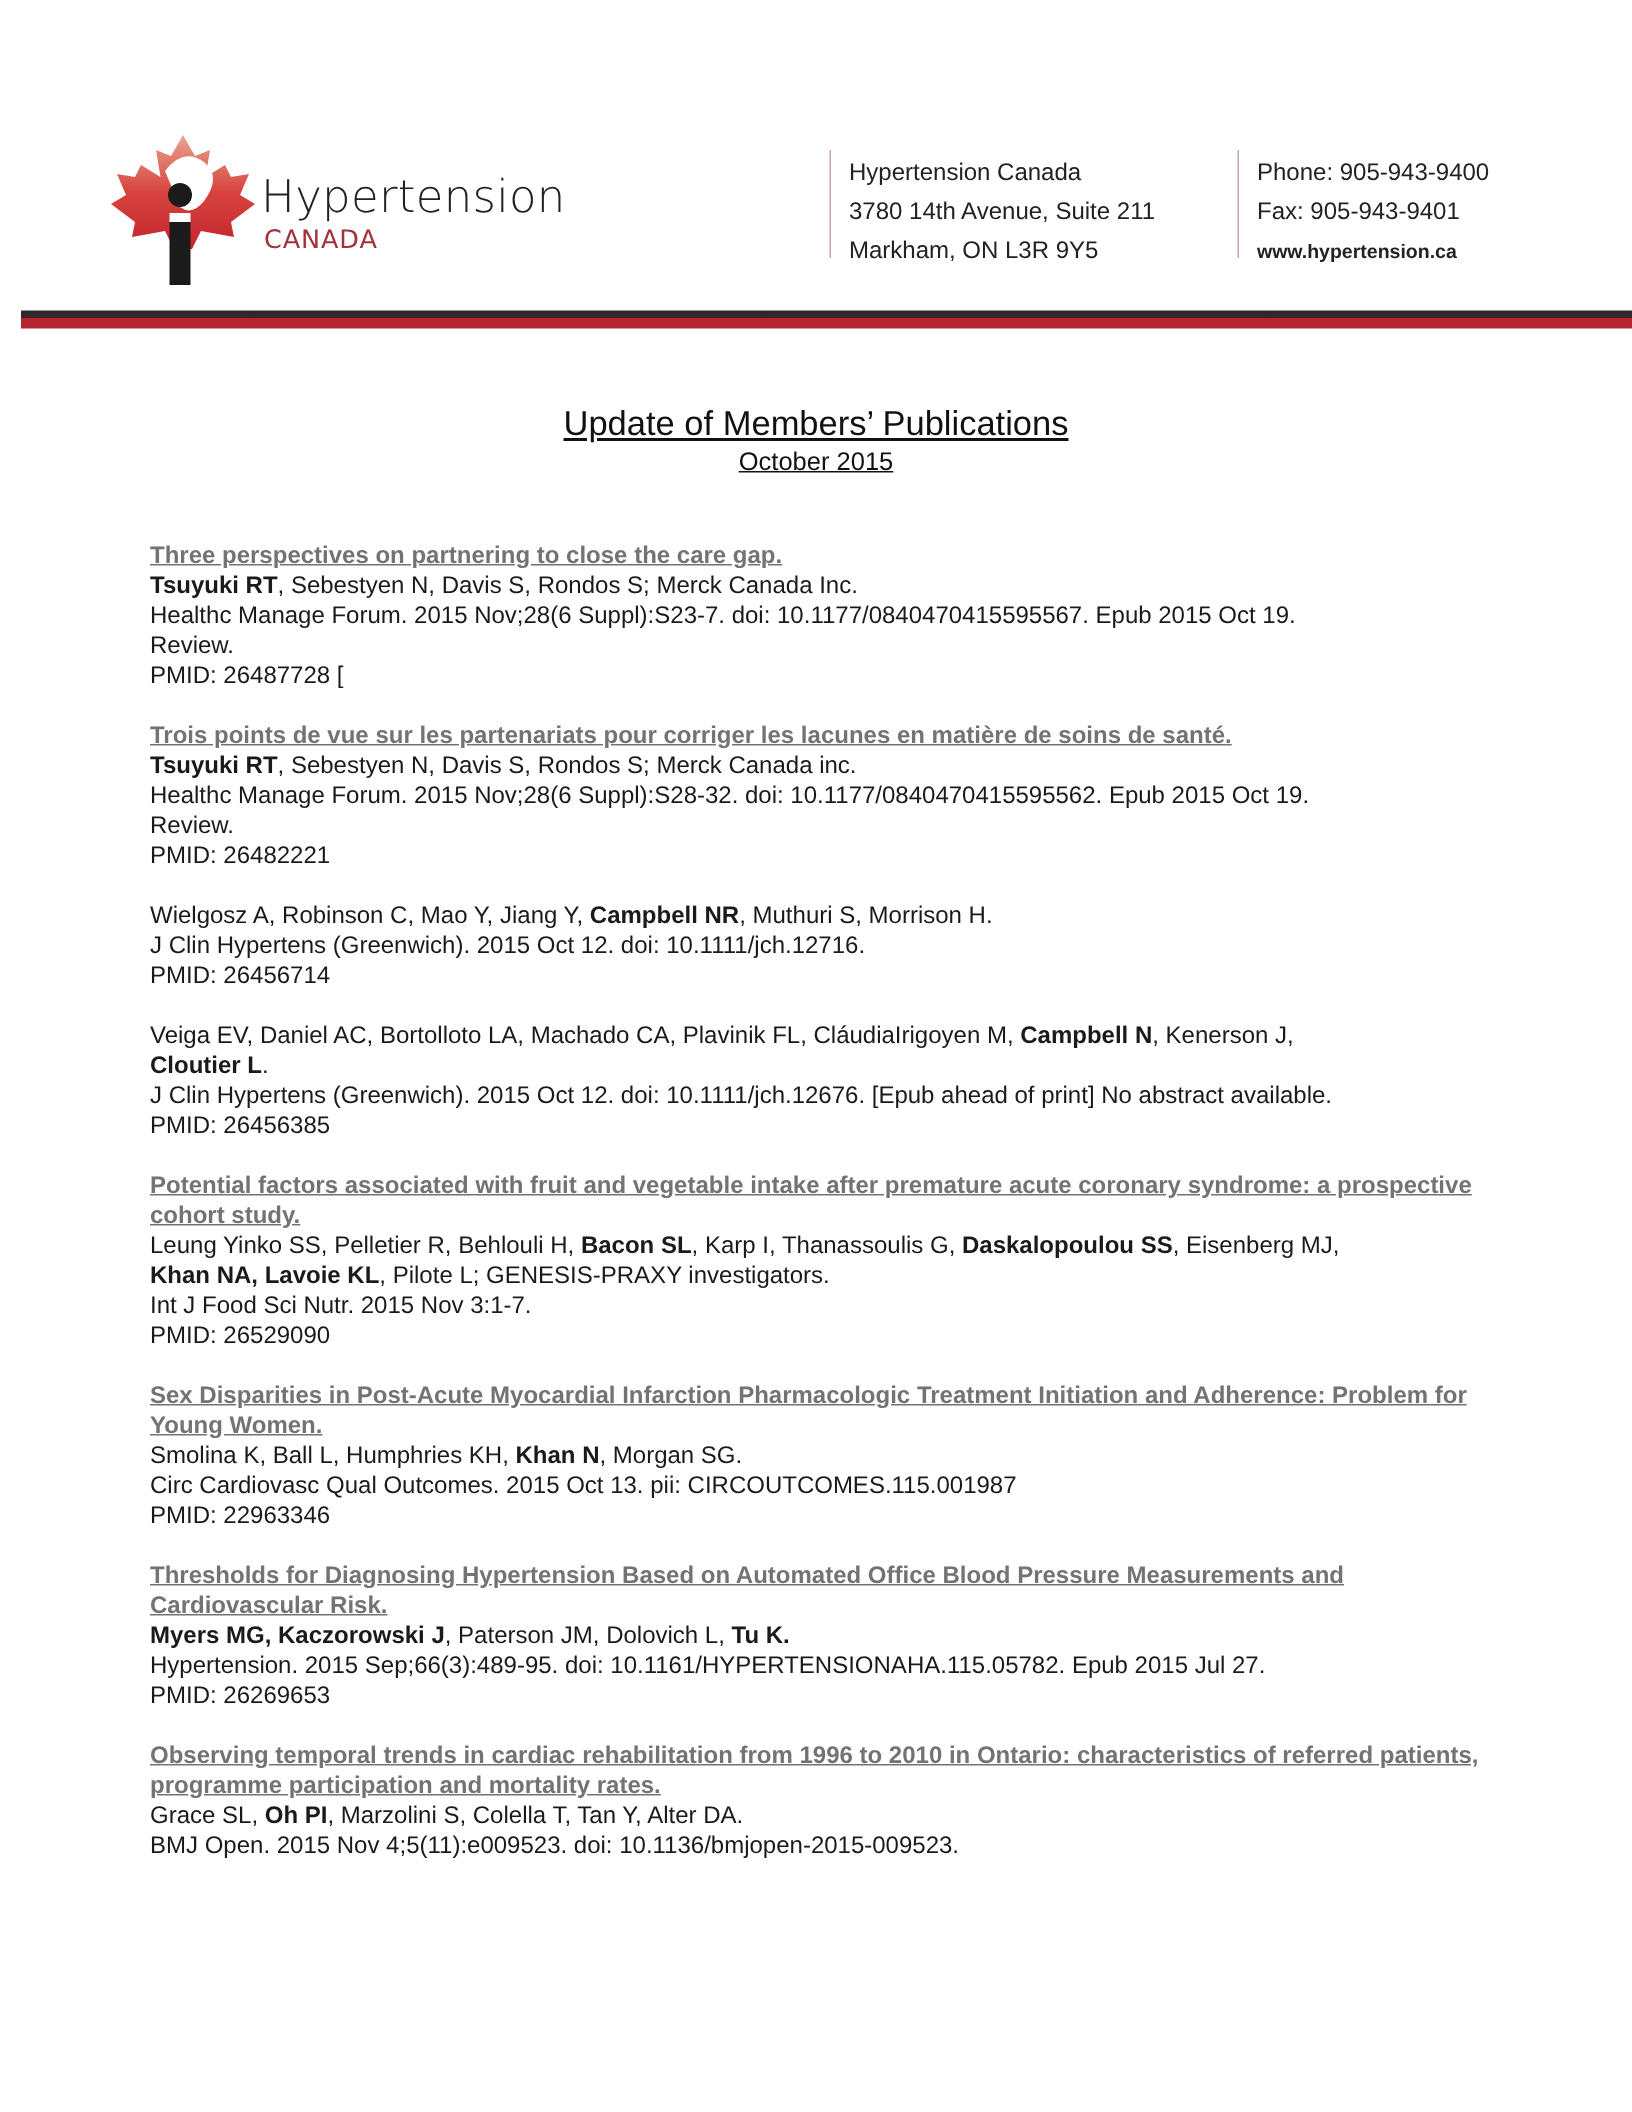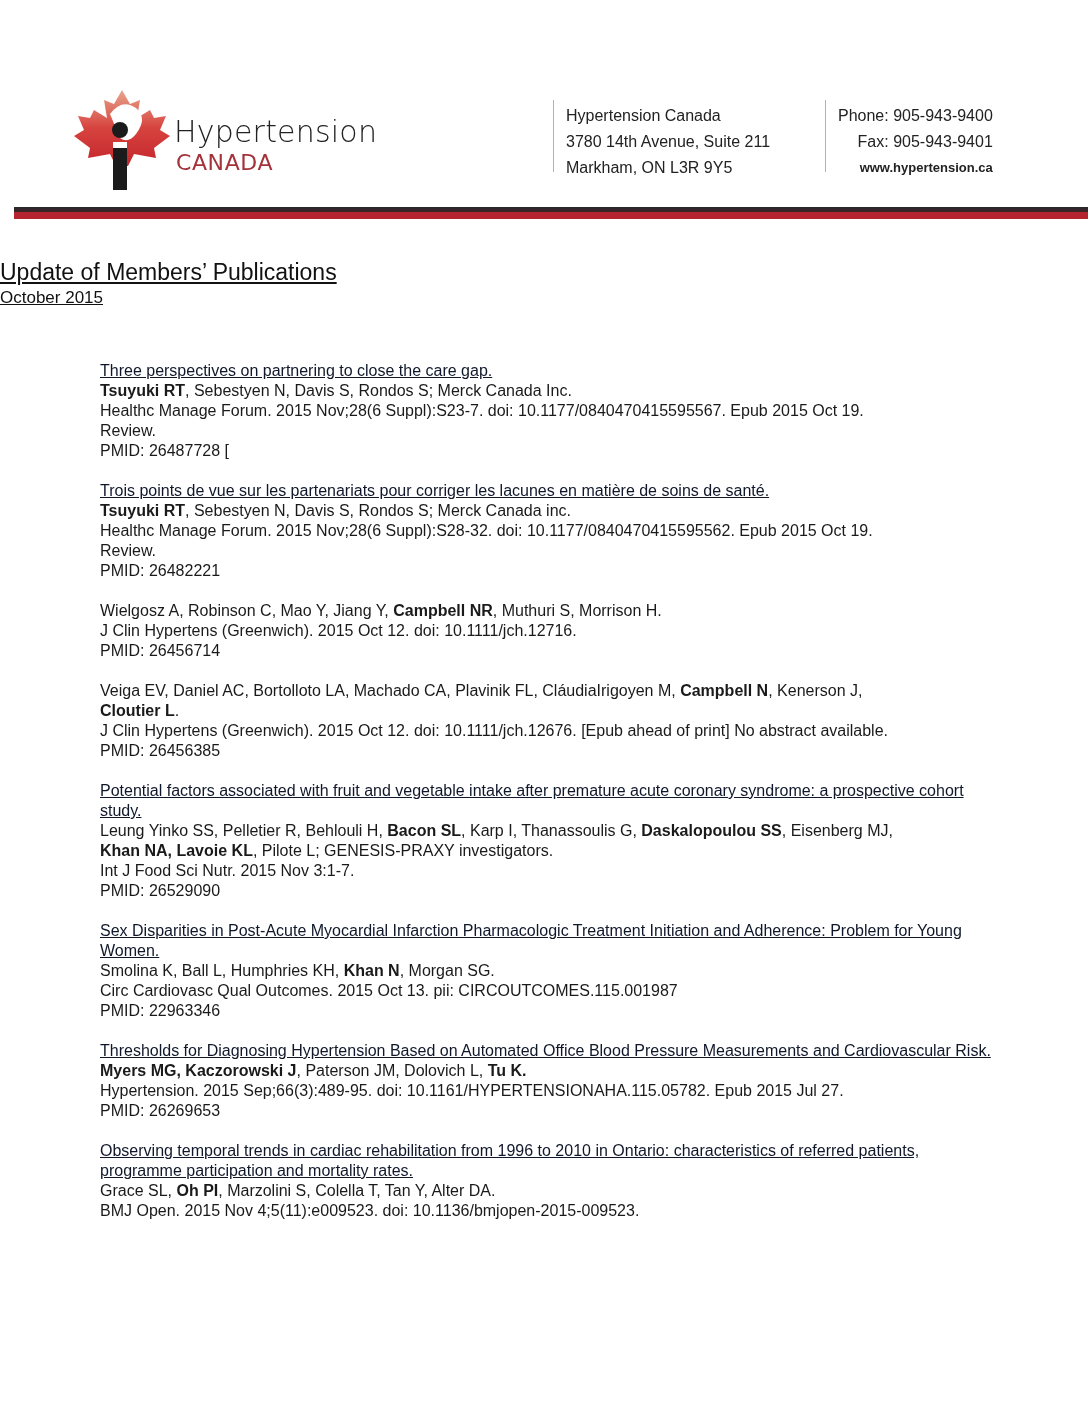--- a/index.html
+++ b/index.html
@@ -4,41 +4,41 @@
   <style>
     html, body { margin: 0; padding: 0; background: #ffffff; }
     body { width: 1088px; height: 1408px; position: relative; overflow: hidden;
            font-family: "Liberation Sans", sans-serif; color: #1a1a1a; }
 
     
     .logo { position: absolute; left: 70px; top: 88px; width: 300px; height: 110px; }
     .logo svg { position: absolute; left: 0; top: 0; }
     .logo-word { position: absolute; left: 104px; top: 26px; font-size: 30px; color: #222;
                  font-family: "DejaVu Sans", sans-serif; font-weight: 300; letter-spacing: 0.2px; }
-    .logo-sub { position: absolute; left: 106px; top: 62px; font-size: 22px; color: #a3323a;
+    .logo-sub { position: absolute; left: 106px; top: 62px; font-size: 17px; color: #a3323a;
                 font-family: "DejaVu Sans", sans-serif; letter-spacing: 0.6px; }
 
     .vline { position: absolute; width: 1px; background: #c9a7a7; }
     .addr { position: absolute; left: 566px; top: 103px; font-size: 16px; line-height: 26px; color: #222; }
-    .contact { position: absolute; left: 838px; top: 103px; font-size: 16px; line-height: 26px; color: #222; text-align: right; }
+    .contact { position: absolute; left: 838px; top: 103px; font-size: 16px; line-height: 26px; color: #222; }
     .contact .web { font-weight: bold; font-size: 13px; }
 
     .band { position: absolute; left: 14px; right: 0; top: 207px; height: 12px; }
     .band .dark { height: 5px; background: linear-gradient(#2a2a2e, #3b2226); }
     .band .red { height: 7px; background: #b5252f; }
 
     
-    .title-block { position: absolute; left: 0; right: 0; top: 258px; text-align: left; }
+    .title-block { position: absolute; left: 0; right: 0; top: 268px; text-align: center; }
     .title { font-size: 23px; text-decoration: underline; color: #111; line-height: 28px; }
     .subtitle { font-size: 17px; text-decoration: underline; color: #111; line-height: 24px; }
 
     
     .pubs { position: absolute; left: 100px; top: 361px; width: 900px; }
     .pub { margin-bottom: 20px; font-size: 16px; line-height: 20px; }
-    .pub-title { color: #0f172a; text-decoration: underline; display: block; cursor: pointer; }
+    .pub-title { color: #737373; text-decoration: underline; display: block; cursor: pointer; font-weight: bold; }
     .pub-line { display: block; color: #1a1a1a; }
     .pub-line b { font-weight: bold; }
   </style>
 </head>
 <body>
 
 <div class="logo">
   <svg width="104" height="106" viewBox="0 0 104 106">
     <defs>
       <linearGradient id="leafg" x1="0" y1="0" x2="0" y2="1">

